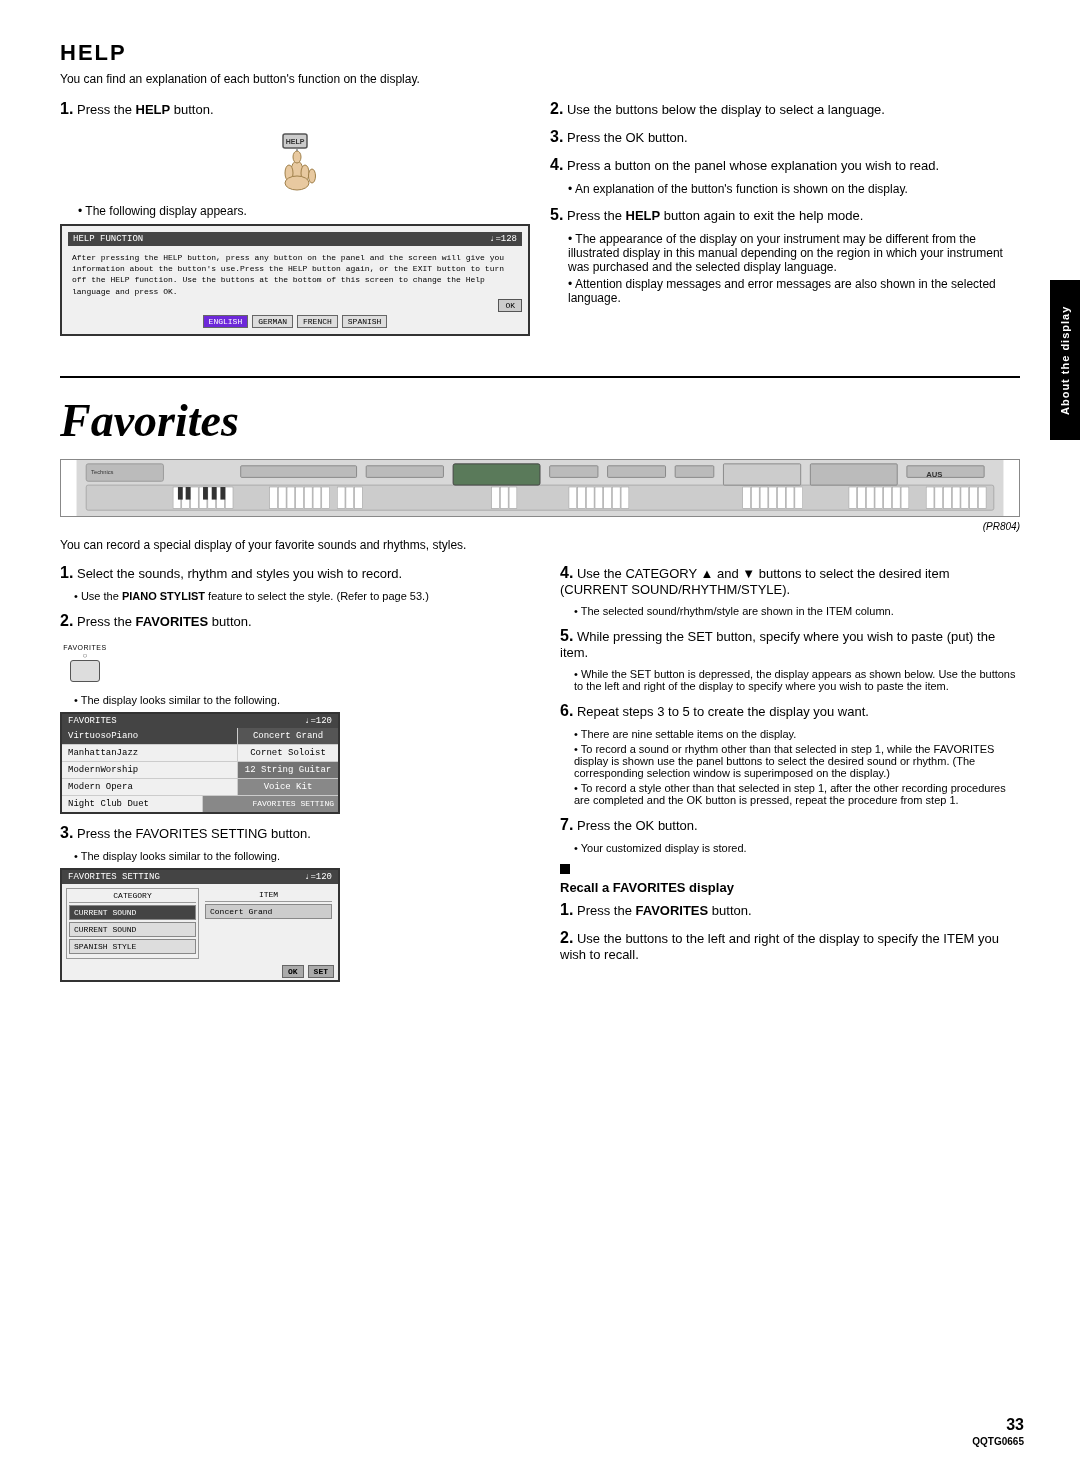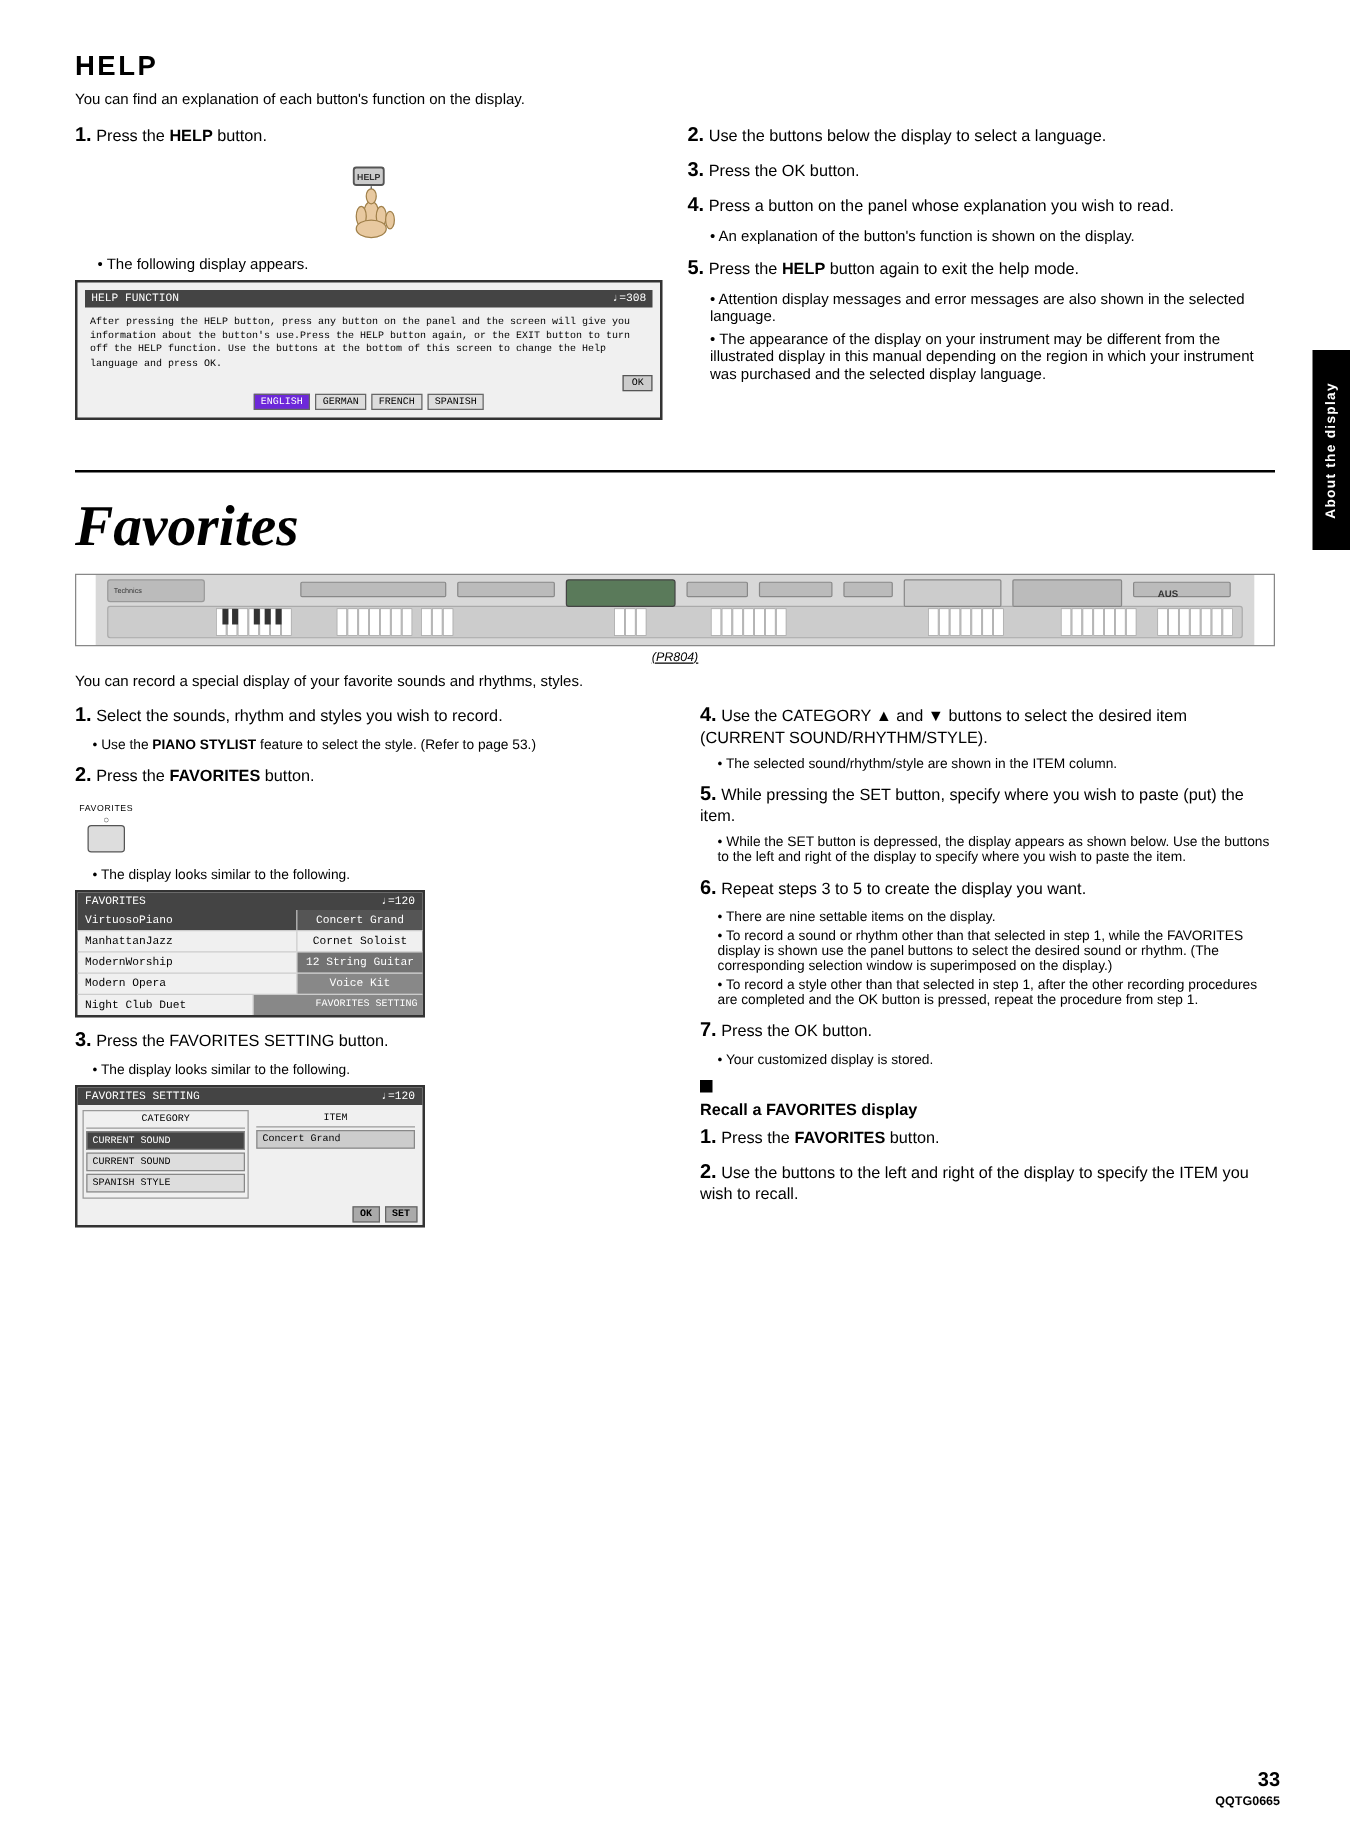--- a/index.html
+++ b/index.html
@@ -114,21 +114,21 @@
 
     
     .favorites-title {
       font-size: 46px;
       font-weight: 900;
       font-family: 'Arial Black', Georgia, serif;
       margin-bottom: 12px;
       font-style: italic;
     }
 
-    .pr804-label { text-align: center; font-size: 10px; margin-bottom: 6px; font-style: italic; text-decoration: underline; }
+    .pr804-label { text-align: right; font-size: 10px; margin-bottom: 6px; font-style: italic; }
 
     .fav-intro { font-size: 12px; margin-bottom: 12px; }
 
     
     .fav-display {
       border: 2px solid #333;
       background: #f0f0f0;
       font-size: 10px;
       margin: 6px 0;
       font-family: 'Courier New', monospace;
@@ -334,21 +334,21 @@
             <ellipse cx="57" cy="47" rx="3.5" ry="7" fill="#e8c9a0" stroke="#a0804a" stroke-width="1"></ellipse>
 
             <ellipse cx="42" cy="54" rx="12" ry="7" fill="#e8c9a0" stroke="#a0804a" stroke-width="1"></ellipse>
           </svg>
         </div>
         <div class="bullet">The following display appears.</div>
 
         <div class="display-box">
           <div class="title-bar">
             <span>HELP FUNCTION</span>
-            <span>♩=308</span>
+            <span>♩=128</span>
           </div>
           <div class="content">After pressing the HELP button, press any button on the panel and the screen will give you information about the button's use.Press the HELP button again, or the EXIT button to turn off the HELP function. Use the buttons at the bottom of this screen to change the Help language and press OK.</div>
           <div class="ok-btn-box">
             <span style="border:1px solid #555; padding:1px 6px; font-size:8px; background:#ccc;">OK</span>
           </div>
           <div class="lang-bar">
             <span class="lang-btn selected">ENGLISH</span>
             <span class="lang-btn">GERMAN</span>
             <span class="lang-btn">FRENCH</span>
             <span class="lang-btn">SPANISH</span>
@@ -375,22 +375,22 @@
           <span class="step-num">4.</span>
           <span>Press a button on the panel whose explanation you wish to read.</span>
         </div>
         <div class="bullet">An explanation of the button's function is shown on the display.</div>
       </div>
       <div class="step-block">
         <div class="step-line">
           <span class="step-num">5.</span>
           <span> Press the <b>HELP</b> button again to exit the help mode.</span>
         </div>
+        <div class="bullet mt4">The appearance of the display on your instrument may be different from the illustrated display in this manual depending on the region in which your instrument was purchased and the selected display language.</div>
         <div class="bullet">Attention display messages and error messages are also shown in the selected language.</div>
-        <div class="bullet mt4">The appearance of the display on your instrument may be different from the illustrated display in this manual depending on the region in which your instrument was purchased and the selected display language.</div>
       </div>
     </div>
   </div>
 </div>
 
 <div class="sidebar-tab">About the display</div>
 
 <hr class="section-divider">
 
 <div class="favorites-section">

